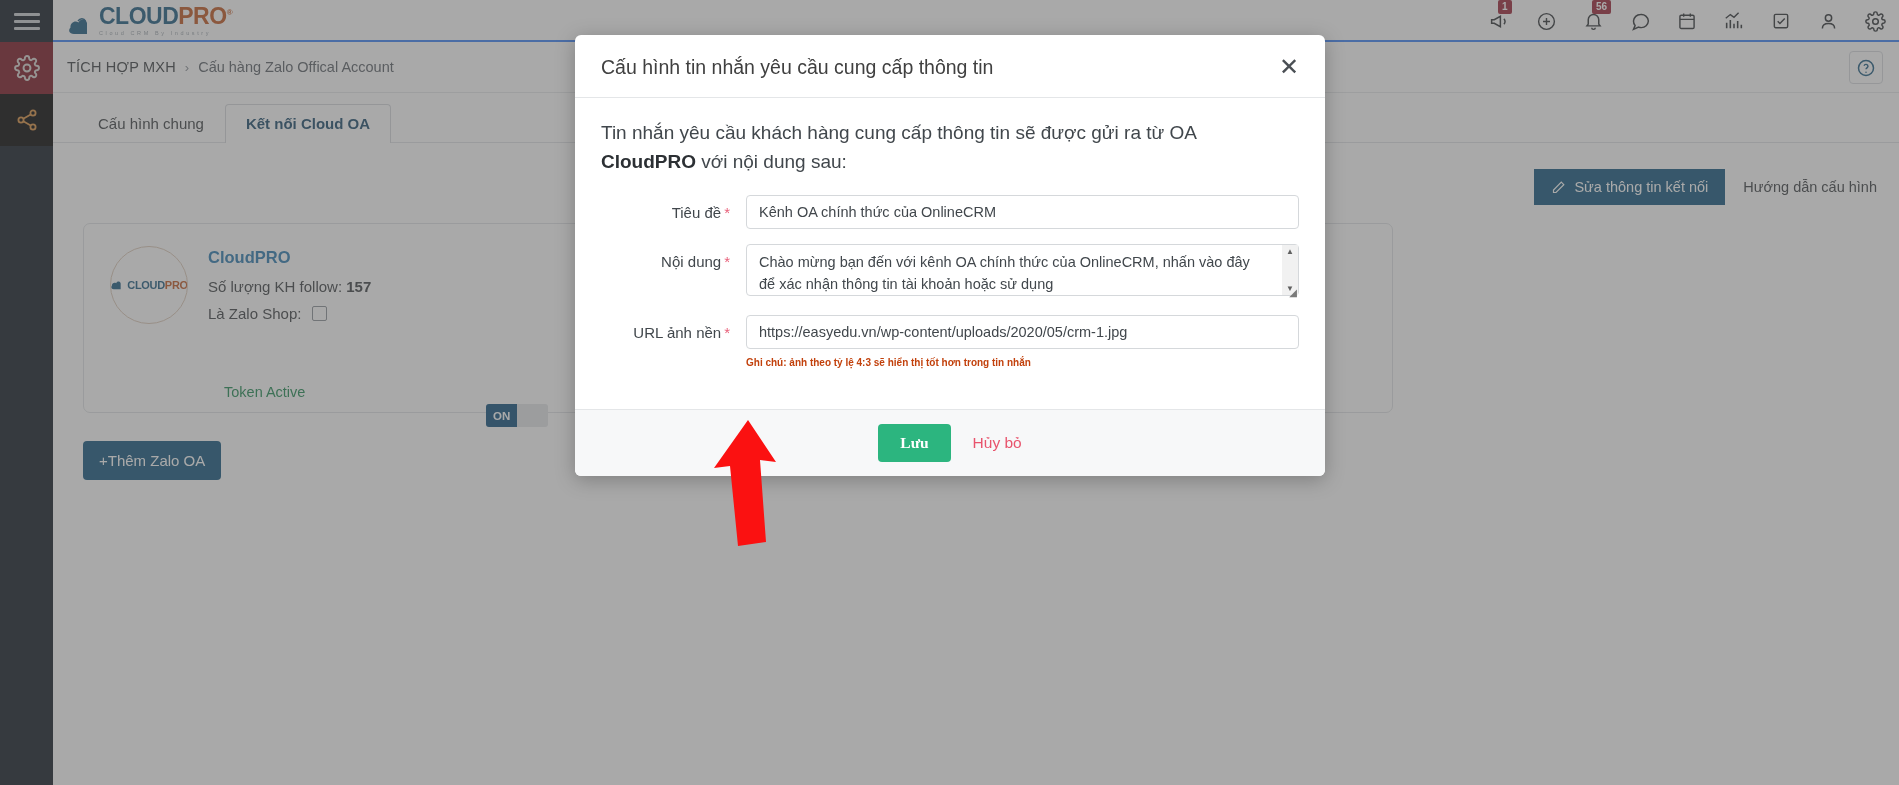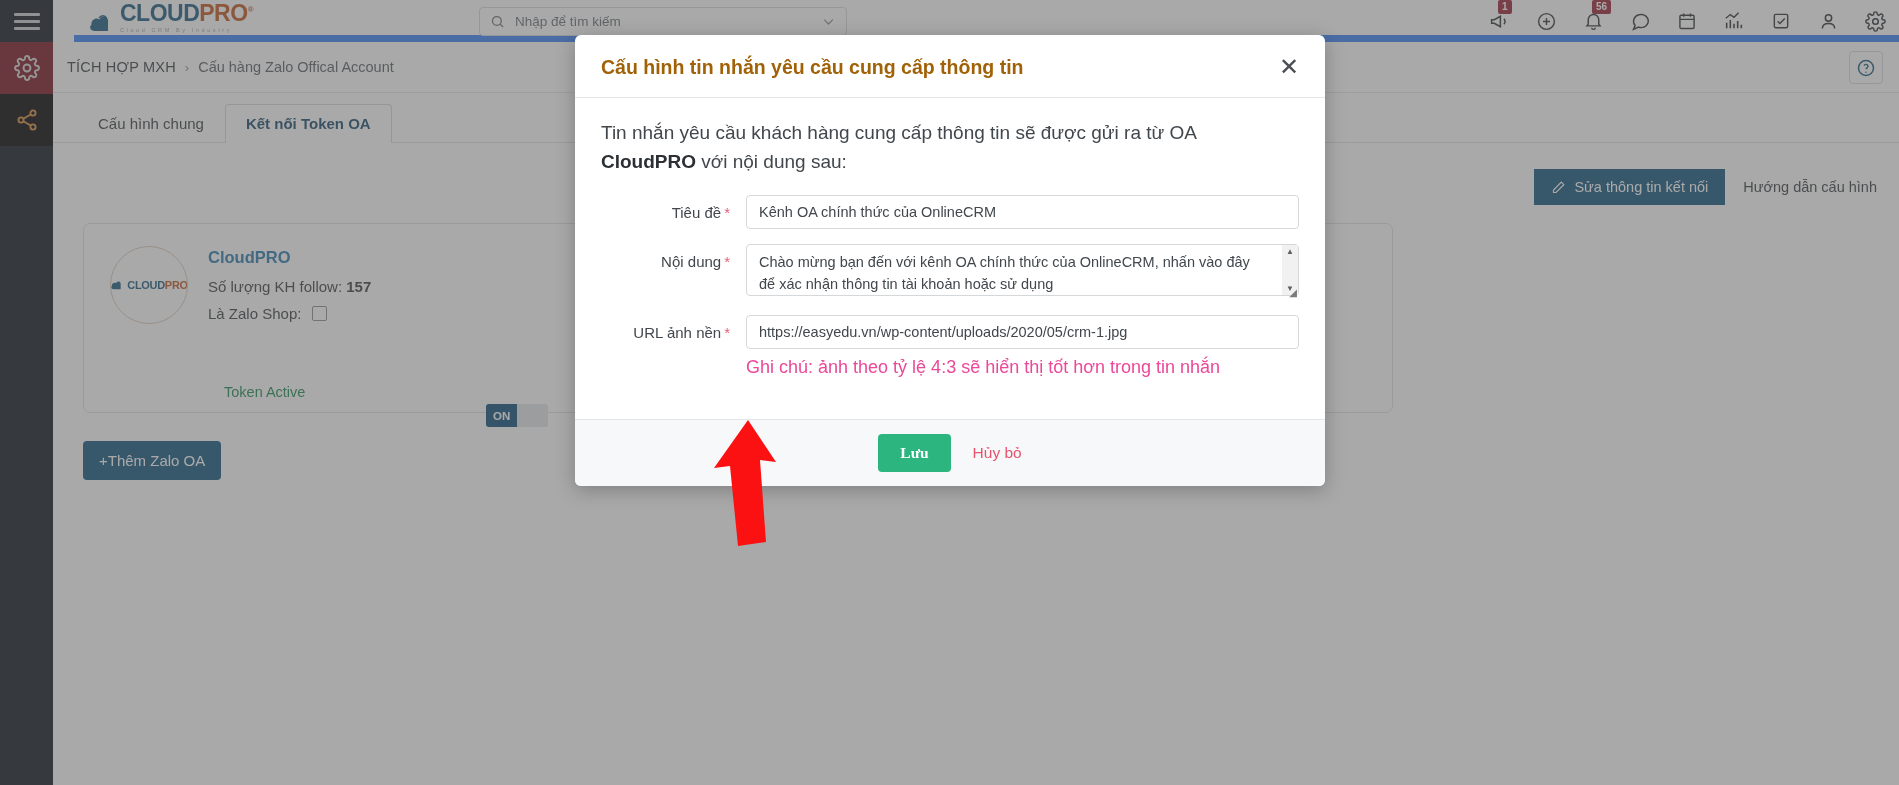--- a/index.html
+++ b/index.html
@@ -26,22 +26,22 @@
   .rail-hamb .bars i { display:block; height:3px; background:#c9ccd1; margin:4px 0; border-radius:1px; }
   .rail-item {
     height:52px; display:flex; align-items:center; justify-content:center;
   }
   .rail-item.active { background:#7a1320; }
   .rail-item.dark { background:#000; }
 
   
   .topbar {
     position:absolute; left:53px; top:0; right:0; height:42px;
-    background:#fff; border-bottom:7px solid #3b82f6;
-    display:flex; align-items:center;margin-left:21px;
+    background:#fff; border-bottom:2px solid #3b82f6;
+    display:flex; align-items:center;
   }
   .logo { margin-left:14px; display:flex; align-items:flex-end; }
   .logo-cloud {
     width:30px;height:20px;position:relative; margin-right:2px;
   }
   .logo-text { font-weight:bold; font-size:23px; letter-spacing:-0.5px; line-height:1;}
   .logo-text .c { color:#1b5a80; }
   .logo-text .p { color:#c05621; }
   .logo-sub { font-size:5.5px; color:#9aa3ab; letter-spacing:2.6px; margin-top:2px;}
   .logo-reg { font-size:8px; color:#c05621; vertical-align:super; }
@@ -152,21 +152,21 @@
   }
   .modal {
     position:absolute; left:575px; top:35px; width:750px;
     background:#fff; border-radius:6px; z-index:30;
     box-shadow:0 4px 20px rgba(0,0,0,.25);
   }
   .modal-head {
     display:flex; align-items:center; justify-content:space-between;
     padding:20px 26px 18px; border-bottom:1px solid #e4e6e8;
   }
-  .modal-title { font-size:19.5px; font-weight:bold; color:#a16207; }
+  .modal-title { font-size:19.5px; font-weight:normal; color:#404040; }
   .x-btn { font-size:24px; color:#4a4f54; cursor:pointer; line-height:1; font-weight:300;}
   .modal-body { padding:20px 26px 26px; }
   .intro { font-size:19px; color:#41474c; line-height:1.55; margin:0 0 18px; max-width:690px; }
   .intro b { font-weight:bold; color:#2c3034; }
 
   .frow { display:flex; align-items:flex-start; margin-bottom:15px; }
   .flabel {
     width:145px; text-align:right; padding-right:16px; padding-top:9px;
     font-size:15px; color:#41474c; flex:0 0 145px;
   }
@@ -184,21 +184,21 @@
     resize:none; line-height:1.5; overflow:hidden;
     font-family:"Liberation Sans", sans-serif;
   }
   .ta-scroll {
     position:absolute; right:1px; top:1px; width:16px; height:50px;
     background:#f1f1f1; display:flex; flex-direction:column; align-items:center;
     justify-content:space-between; padding:2px 0;
   }
   .ta-scroll .arw { font-size:8px; color:#606060; }
   .ta-grip { position:absolute; right:2px; bottom:2px; font-size:10px; color:#7a7a7a; }
-  .note { font-size:18px; color:#ec4899; margin-top:8px; }
+  .note { font-size:10px; color:#c2410c; margin-top:8px;font-weight:bold; }
 
   .modal-foot {
     border-top:1px solid #e4e6e8; background:#f7f8f9;
     padding:14px 26px; display:flex; align-items:center; justify-content:center; gap:22px;
     border-radius:0 0 6px 6px;
   }
   .btn-save {
     background:#2cb57f; color:#fff; border:0; border-radius:4px;
     padding:10px 22px; font-size:15.5px; font-weight:bold; cursor:pointer;
     font-family:Liberation Serif, serif;
@@ -243,30 +243,20 @@
           <path d="M7 18 C2 18 1 14 3.5 11.5 C3 7 8 4 11.5 6.5 C13 2.5 19 2.5 20 7 L20 18 Z" fill="#1b5a80"></path>
           <path d="M11 5 C13 2 17 2 18.5 5" stroke="#1b5a80" stroke-width="1.4" fill="none"></path>
         </svg>
       </div>
       <div>
         <div class="logo-text"><span class="c">CLOUD</span><span class="p">PRO</span><span class="logo-reg">®</span></div>
         <div class="logo-sub">Cloud CRM By Industry</div>
       </div>
     </div>
 
-    <div class="searchwrap">
-      <svg width="15" height="15" viewBox="0 0 24 24" fill="none" stroke="#6b7177" stroke-width="2" style="margin-right:8px">
-        <circle cx="11" cy="11" r="7"></circle>
-          <path d="M16.5 16.5L21 21"></path>
-      </svg>
-      <input type="text" placeholder="Nhập để tìm kiếm" style="">
-      <svg width="15" height="15" viewBox="0 0 24 24" fill="none" stroke="#8b9096" stroke-width="2">
-          <path d="M5 9l7 7 7-7"></path>
-        </svg>
-    </div>
 
     <div class="hdr-icons">
       <div class="hdr-ico">
         <svg width="21" height="21" viewBox="0 0 24 24" fill="none" stroke="#2c3034" stroke-width="1.7">
           <path d="M3 10v4h3l7 4V6l-7 4H3z"></path>
             <path d="M17 9a4 4 0 010 6"></path>
         </svg>
         <span class="badge">1</span>
       </div>
       <div class="hdr-ico">
@@ -330,21 +320,21 @@
       <svg width="20" height="20" viewBox="0 0 24 24" fill="none" stroke="#1b5a80" stroke-width="1.8">
         <circle cx="12" cy="12" r="9"></circle>
         <path d="M9.6 9.2a2.5 2.5 0 014.8.8c0 1.7-2.4 2-2.4 3.6" stroke-width="1.7"></path>
         <circle cx="12" cy="17" r="0.9" fill="#1b5a80" stroke="none"></circle>
       </svg>
     </div>
   </div>
 
   <div class="tabs">
     <div class="tab">Cấu hình chung</div>
-    <div class="tab active">Kết nối Token OA</div>
+    <div class="tab active">Kết nối Cloud OA</div>
   </div>
 
   <div class="content">
 
     <div class="actionbar">
       <button class="btn-primary">
         <svg width="15" height="15" viewBox="0 0 24 24" fill="none" stroke="#fff" stroke-width="1.9">
           <path d="M16.5 3.5l4 4L8 20H4v-4L16.5 3.5z"></path>
         </svg>
         <span>Sửa thông tin kết nối</span>

